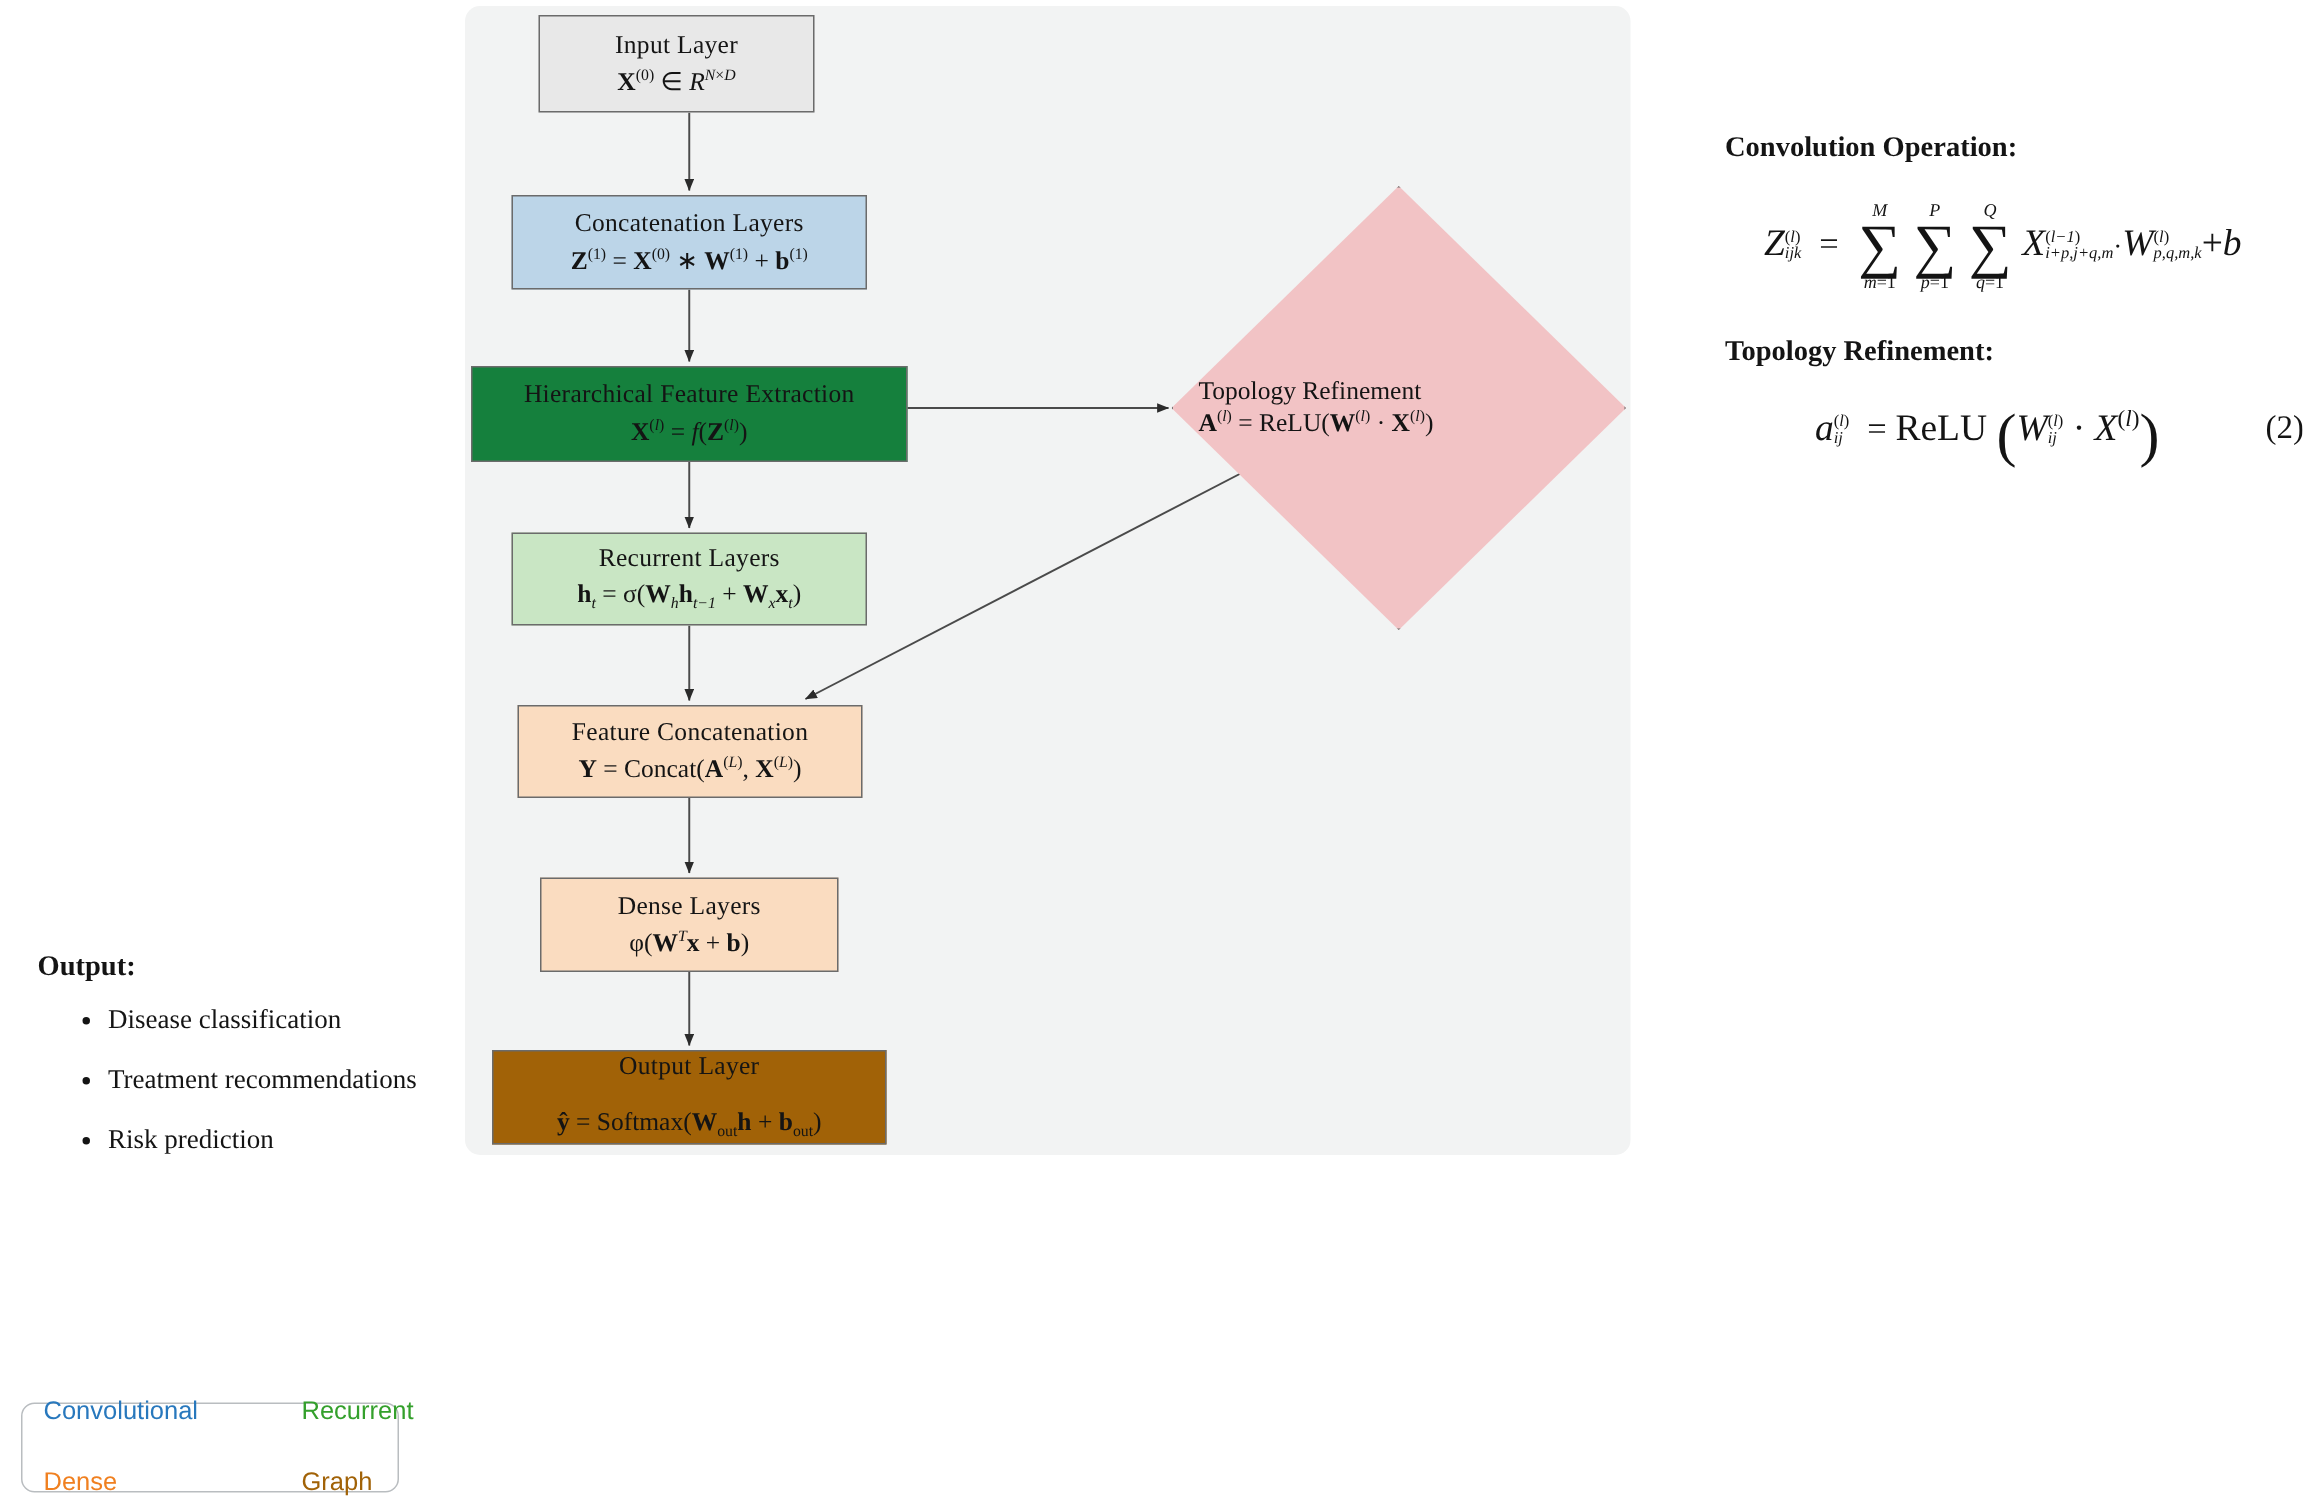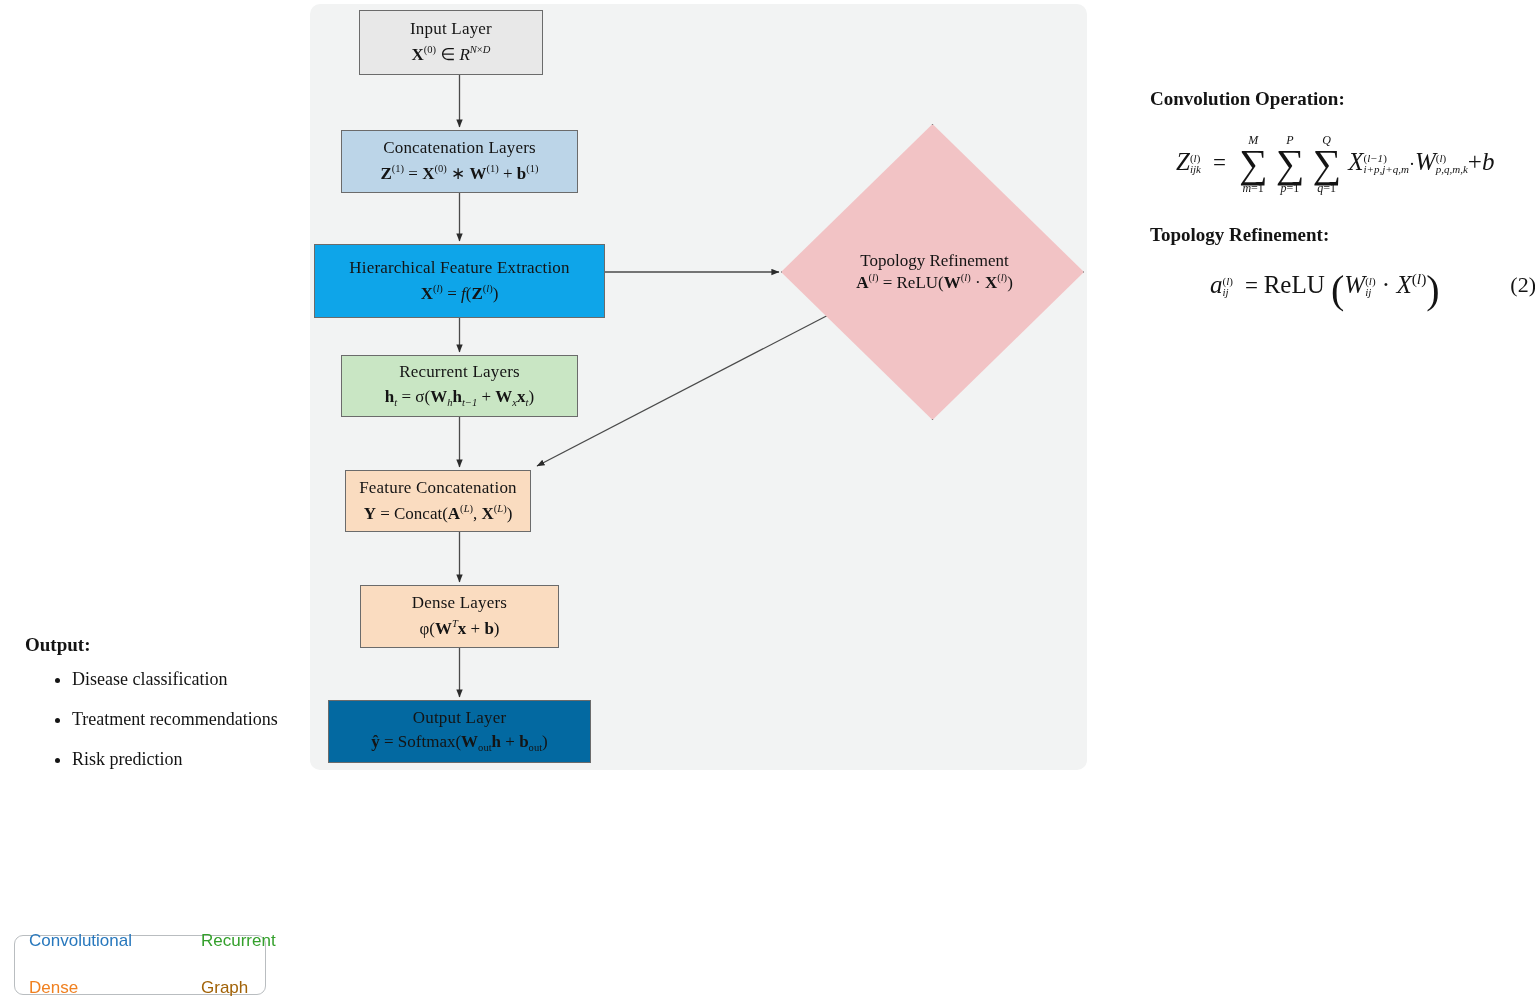--- a/index.html
+++ b/index.html
@@ -22,39 +22,39 @@
   .node .ttl{font-size:17px;letter-spacing:.2px;white-space:nowrap;}
   .node .eq{font-size:17px;white-space:nowrap;margin-top:4px;}
   .bold{font-weight:bold;}
   .it{font-style:italic;}
   sup,sub{font-size:.62em;font-style:normal;}
   sup{vertical-align:super;}
   sub{vertical-align:sub;}
 
   #node-input{left:359px;top:10px;width:184px;height:65px;background:#e8e8e8;}
   #node-conv{left:341px;top:130px;width:237px;height:63px;background:#bcd5e8;}
-  #node-hier{left:314px;top:244px;width:291px;height:74px;background:#0ea5e9;text-align:right;}
+  #node-hier{left:314px;top:244px;width:291px;height:64px;background:#15803d;text-align:right;}
   #node-recur{left:341px;top:355px;width:237px;height:62px;background:#c9e6c4;}
-  #node-concat{left:345px;top:470px;width:186px;height:62px;background:#fadcc0;}
+  #node-concat{left:345px;top:470px;width:230px;height:62px;background:#fadcc0;}
   #node-dense{left:360px;top:585px;width:199px;height:63px;background:#fadcc0;}
-  #node-output{left:328px;top:700px;width:263px;height:63px;background:#0369a1;}
+  #node-output{left:328px;top:700px;width:263px;height:63px;background:#a16207;justify-content:space-between;}
 
   #node-topology{
     position:absolute;left:781px;top:124px;width:303px;height:296px;
   }
   #node-topology .dia{
     position:absolute;inset:0;
     background:#f2c3c5;
     border:1px solid #6b6b6b;
     box-sizing:border-box;
     clip-path:polygon(50% 0,100% 50%,50% 100%,0 50%);
   }
   #node-topology .dia-label{
-    position:absolute;left:4px;right:0;top:50%;transform:translateY(-50%);
-    text-align:center;color:#141414;line-height:1.22;
+    position:absolute;left:18px;right:0;top:50%;transform:translateY(-50%);
+    color:#141414;line-height:1.22;
   }
   #node-topology .ttl,#node-topology .eq{font-size:17px;white-space:nowrap;}
 
   svg.edges{position:absolute;left:0;top:0;width:1535px;height:1002px;overflow:visible;}
 
   .out-head{
     position:absolute;left:25px;top:634px;font-size:19px;font-weight:bold;color:#141414;
   }
   .out-list{
     position:absolute;left:50px;top:668px;width:215px;margin:0;padding:0 0 0 22px;

